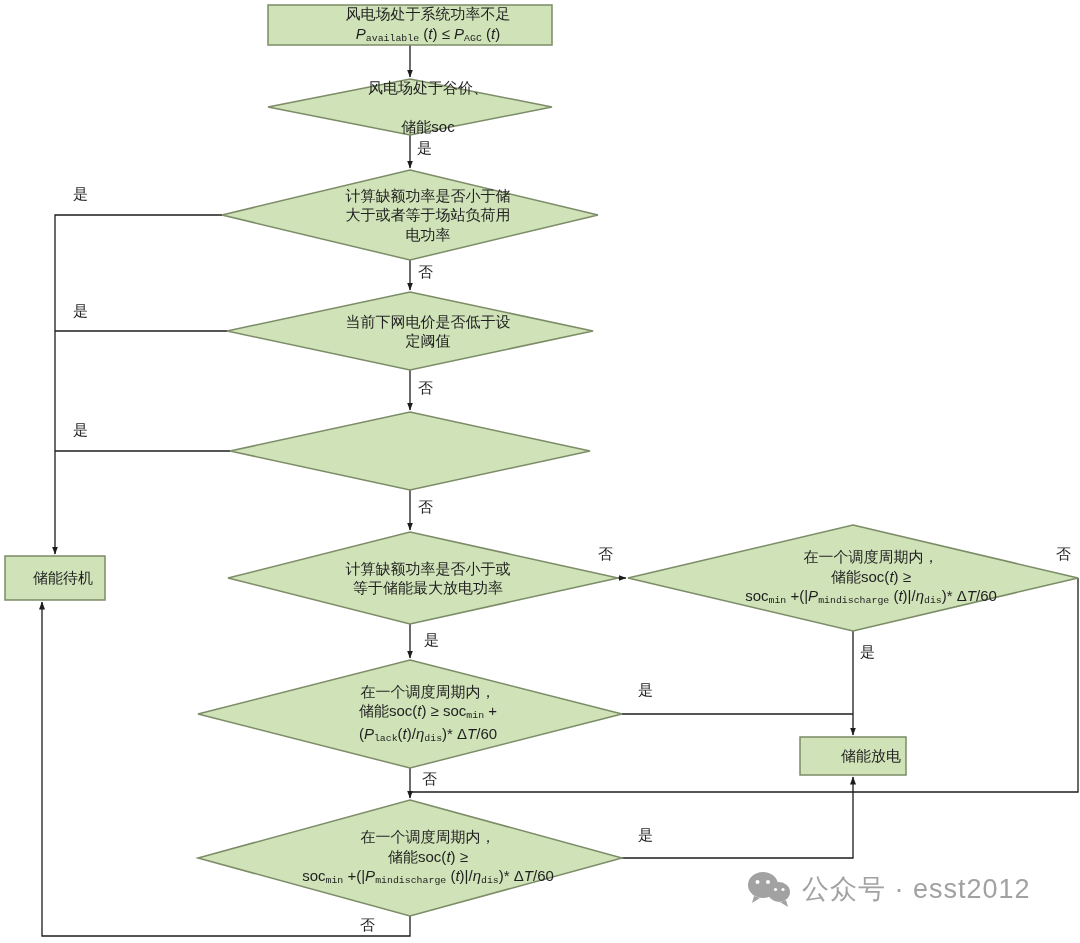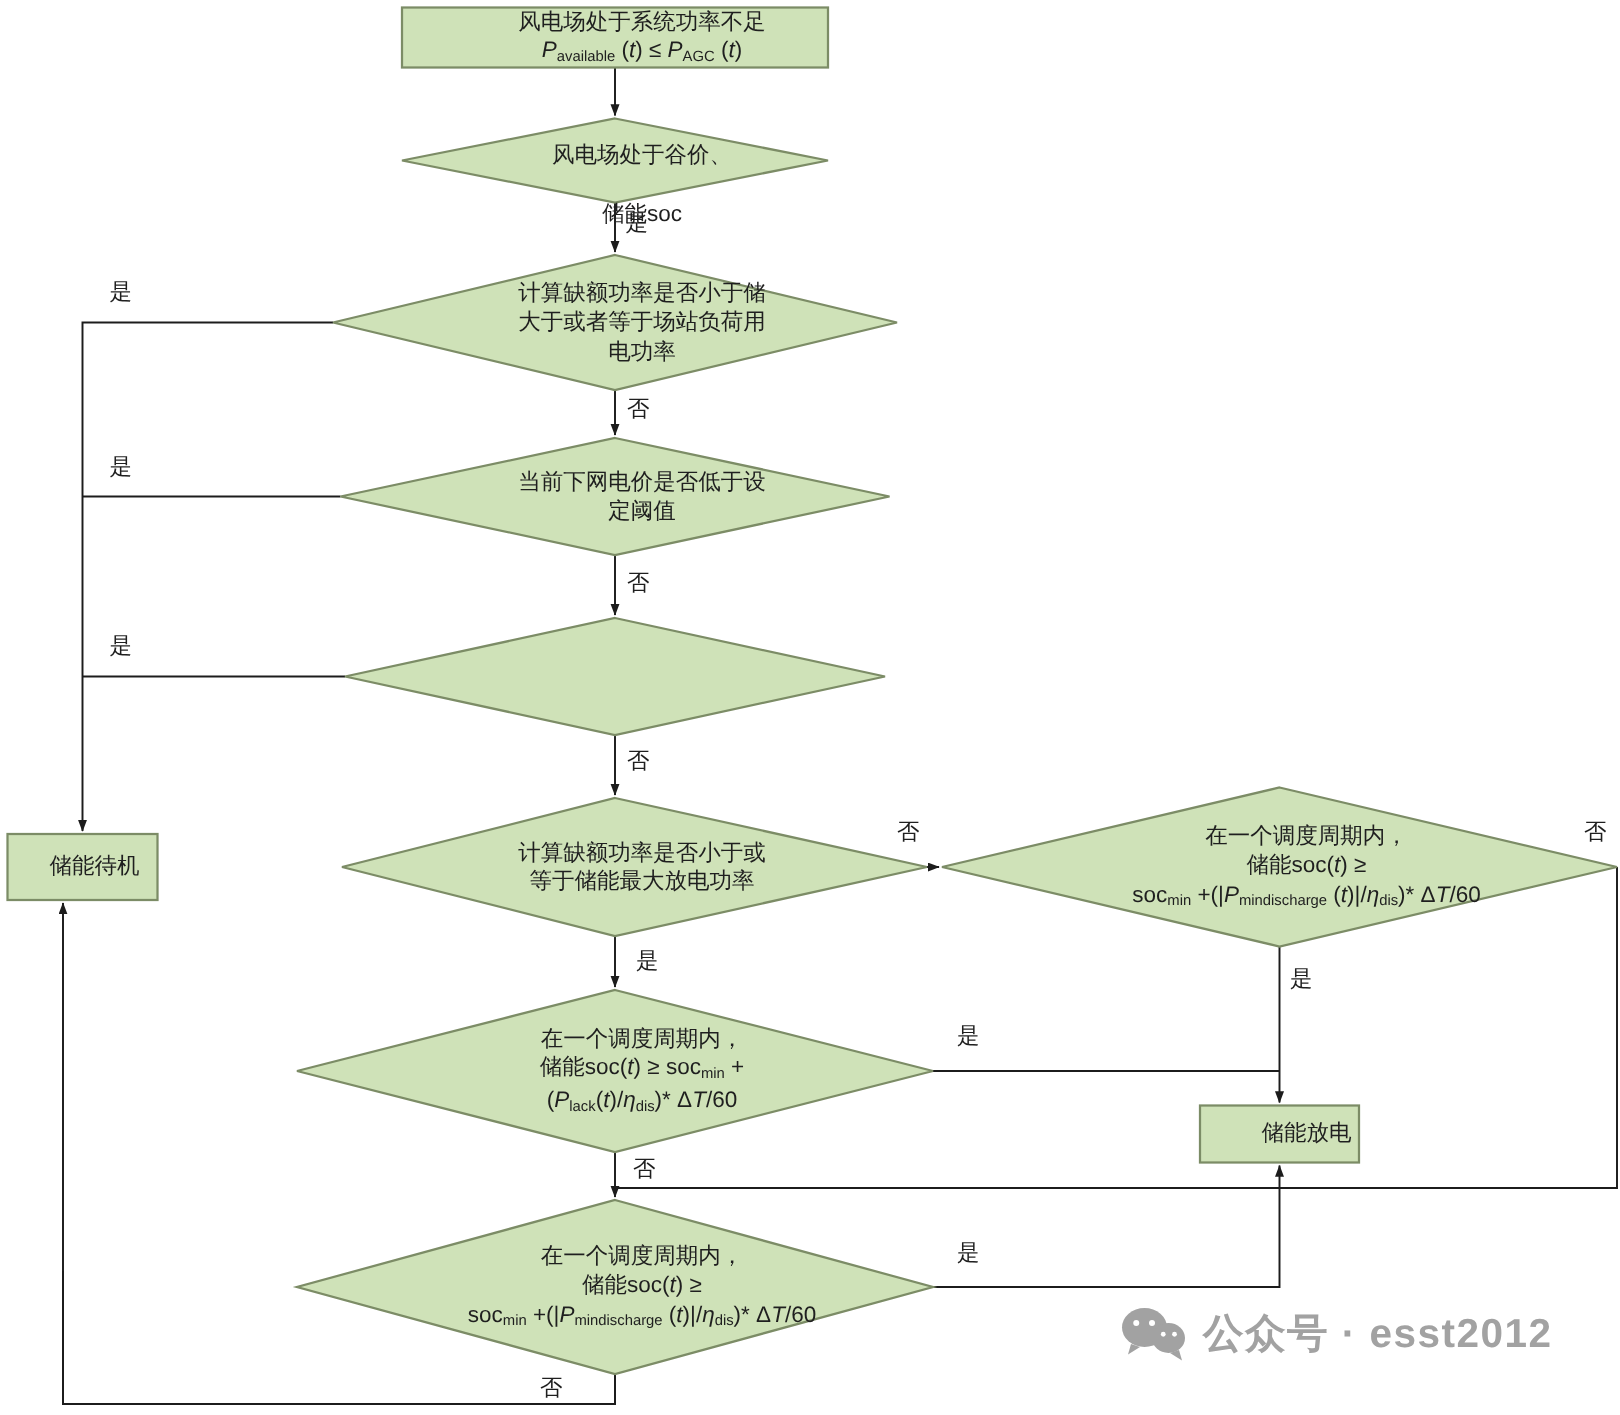--- a/index.html
+++ b/index.html
@@ -13,24 +13,24 @@
     font-family:"Liberation Sans","DejaVu Sans",sans-serif; overflow:hidden;
   }
   #flow-svg{ position:absolute; left:0; top:0; }
   .node-text{
     position:absolute; display:flex; flex-direction:column; align-items:center;
     justify-content:center; text-align:center; font-size:15px;
     color:var(--text-color); line-height:1.3;padding-left:36px;
   }
   .node-text .tline{ white-space:nowrap; }
   .seg-i{ font-style:italic; }
-  .seg-sub{ font-size:0.66em; vertical-align:-0.25em; }
+  .seg-sub{ font-size:0.66em; vertical-align:-0.25em;font-family:Liberation Mono, monospace; }
   .edge-label{ position:absolute; font-size:15px; color:var(--text-color); }
   #watermark{ position:absolute; left:746px; top:870px; display:flex; align-items:center; gap:10px; }
-  #watermark-text{ font-size:27px; font-weight:700; color:var(--watermark-color); letter-spacing:1px; }
+  #watermark-text{ font-size:27px; font-weight:400; color:var(--watermark-color); letter-spacing:1px; }
 </style>
 </head>
 <body>
 
 <div id="canvas">
 
   <svg id="flow-svg" width="1080" height="943" viewBox="0 0 1080 943">
     <defs>
       <marker id="arw" markerWidth="9" markerHeight="7" refX="7.5" refY="3" orient="auto" markerUnits="userSpaceOnUse">
         <path d="M0,0 L8,3 L0,6 Z" fill="var(--edge-color)"></path>
@@ -68,21 +68,21 @@
       <polygon points="410,800 622,858 410,916 198,858"></polygon>
       <rect x="800" y="737" width="106" height="38"></rect>
       <rect x="5" y="556" width="100" height="44"></rect>
     </g>
   </svg>
 
   <div class="node-text" style="left:268px;top:5px;width:284px;height:40px;">
       <div class="tline"><span>风电场处于系统功率不足</span></div>
       <div class="tline"><span class="seg-i">P</span><span class="seg-sub">available</span><span> (</span><span class="seg-i">t</span><span>) ≤ </span><span class="seg-i">P</span><span class="seg-sub">AGC</span><span> (</span><span class="seg-i">t</span><span>)</span></div>
     </div>
-  <div class="node-text" style="left:290px;top:97px;width:240px;height:52px;gap:20px;">
+  <div class="node-text" style="left:290px;top:81px;width:240px;height:52px;gap:20px;">
       <div class="tline"><span>风电场处于谷价、</span></div>
       <div class="tline"><span>储能soc</span></div>
     </div>
   <div class="node-text" style="left:260px;top:174px;width:300px;height:82px;">
       <div class="tline"><span>计算缺额功率是否小于储</span></div>
       <div class="tline"><span>大于或者等于场站负荷用</span></div>
       <div class="tline"><span>电功率</span></div>
     </div>
   <div class="node-text" style="left:260px;top:296px;width:300px;height:70px;justify-content:center;">
       <div class="tline"><span>当前下网电价是否低于设</span></div>

